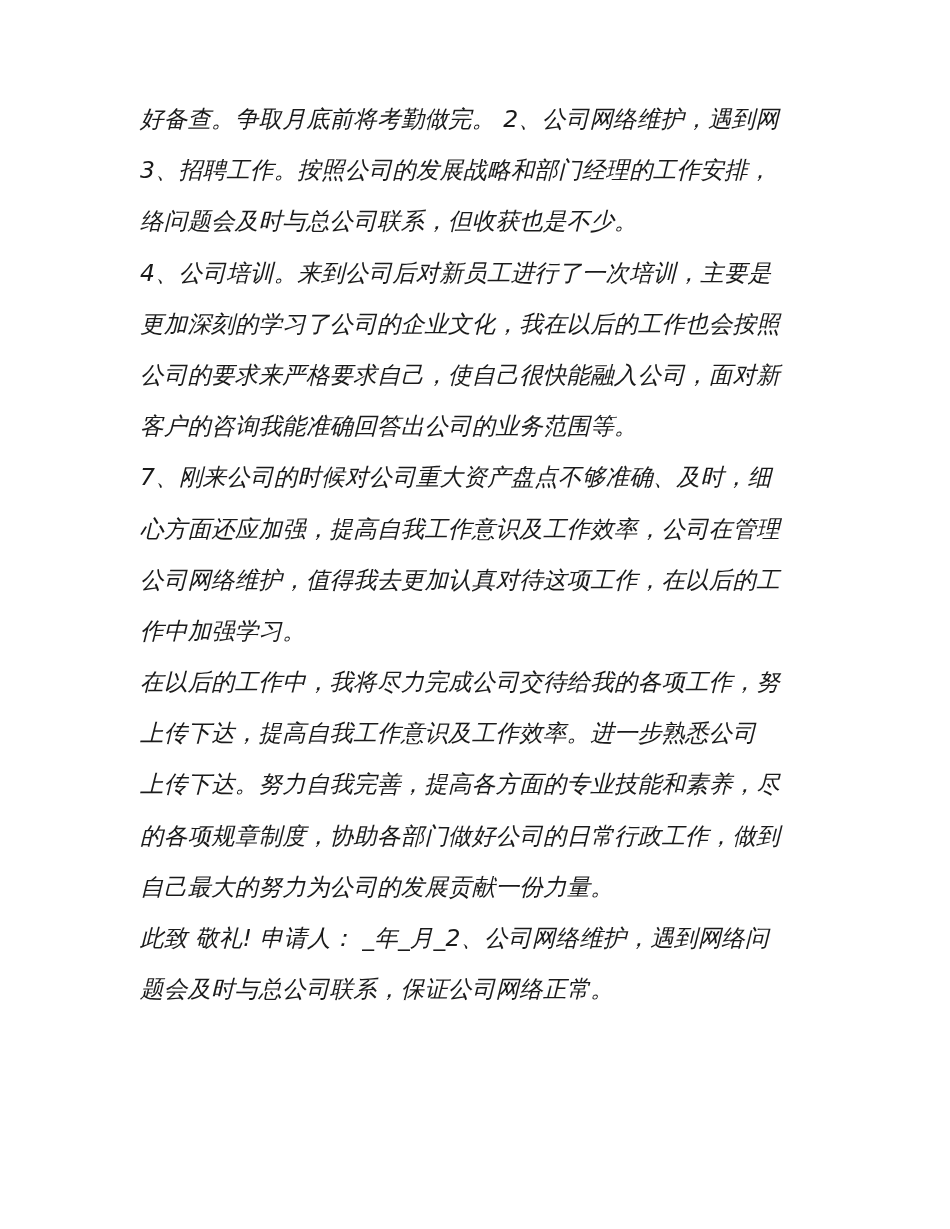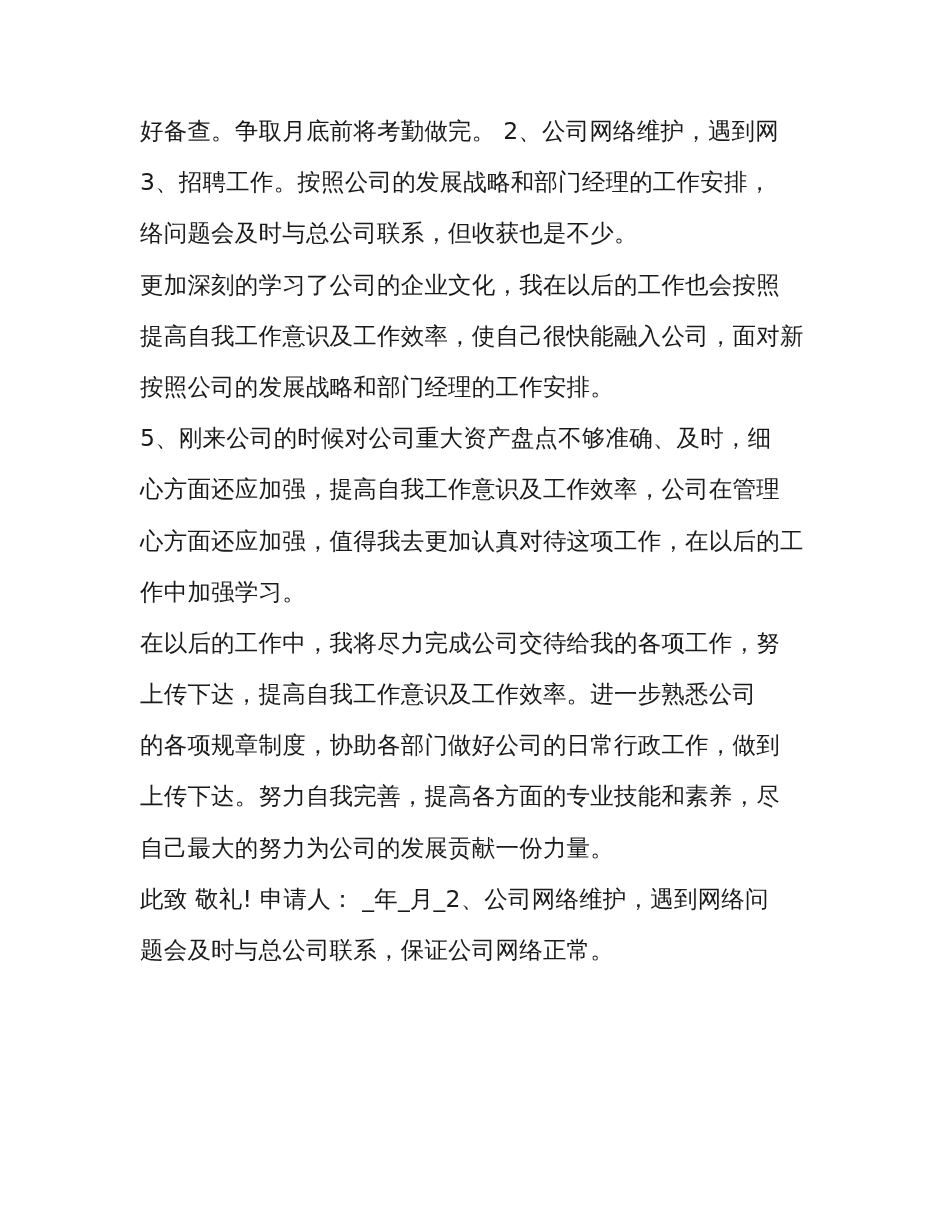--- a/index.html
+++ b/index.html
@@ -19,47 +19,49 @@
       position: absolute;
       left: 0;
       top: 0;
       width: 950px;
       height: 1229px;
       background: #ffffff;
     }
     .content {
       position: absolute;
       left: 140px;
-      top: 106px;
+      top: 94px;
       width: 680px;
+      font-style: italic;
     }
     .line {
       height: 51.2px;
       line-height: 51.2px;
       font-size: 23.5px;
       white-space: nowrap;
       letter-spacing: 0.2px;
     }
   </style>
 </head>
 <body>
 
 <div class="page">
   <div class="content">
     <div class="line">好备查。争取月底前将考勤做完。 2、公司网络维护，遇到网</div>
     <div class="line">3、招聘工作。按照公司的发展战略和部门经理的工作安排，</div>
     <div class="line">络问题会及时与总公司联系，但收获也是不少。</div>
+    <div class="line">4、公司培训。来到公司后对新员工进行了一次培训，主要是</div>
     <div class="line">更加深刻的学习了公司的企业文化，我在以后的工作也会按照</div>
-    <div class="line">提高自我工作意识及工作效率，使自己很快能融入公司，面对新</div>
-    <div class="line">按照公司的发展战略和部门经理的工作安排。</div>
-    <div class="line">5、刚来公司的时候对公司重大资产盘点不够准确、及时，细</div>
+    <div class="line">公司的要求来严格要求自己，使自己很快能融入公司，面对新</div>
+    <div class="line">客户的咨询我能准确回答出公司的业务范围等。</div>
+    <div class="line">7、刚来公司的时候对公司重大资产盘点不够准确、及时，细</div>
     <div class="line">心方面还应加强，提高自我工作意识及工作效率，公司在管理</div>
-    <div class="line">心方面还应加强，值得我去更加认真对待这项工作，在以后的工</div>
+    <div class="line">公司网络维护，值得我去更加认真对待这项工作，在以后的工</div>
     <div class="line">作中加强学习。</div>
     <div class="line">在以后的工作中，我将尽力完成公司交待给我的各项工作，努</div>
     <div class="line">上传下达，提高自我工作意识及工作效率。进一步熟悉公司</div>
+    <div class="line">上传下达。努力自我完善，提高各方面的专业技能和素养，尽</div>
     <div class="line">的各项规章制度，协助各部门做好公司的日常行政工作，做到</div>
-    <div class="line">上传下达。努力自我完善，提高各方面的专业技能和素养，尽</div>
     <div class="line">自己最大的努力为公司的发展贡献一份力量。</div>
     <div class="line">此致 敬礼! 申请人： _年_月_2、公司网络维护，遇到网络问</div>
     <div class="line">题会及时与总公司联系，保证公司网络正常。</div>
   </div>
 </div>
 
 </body></html>

